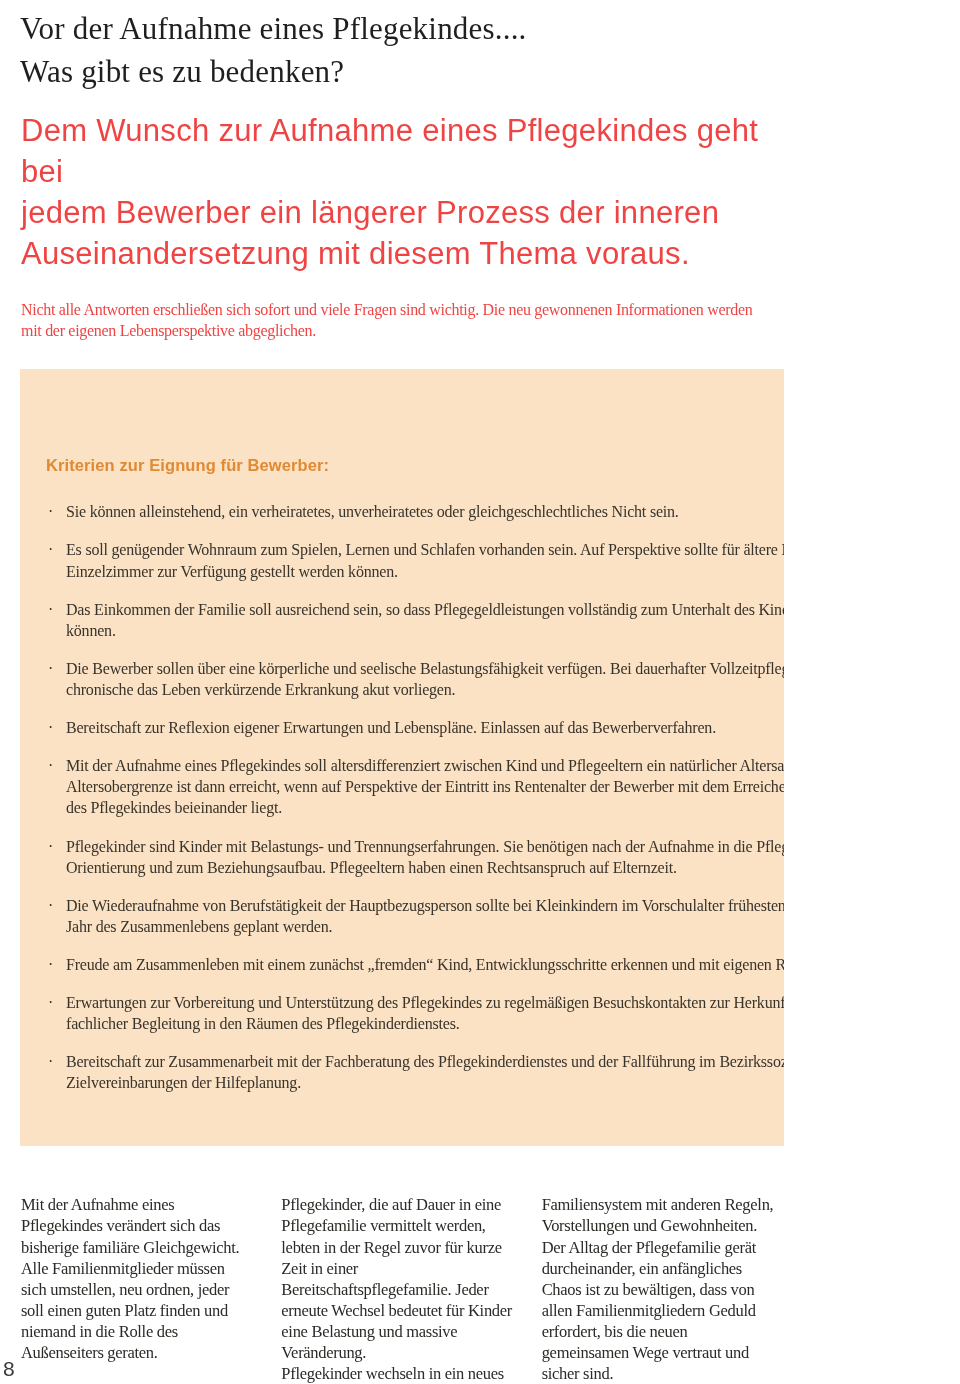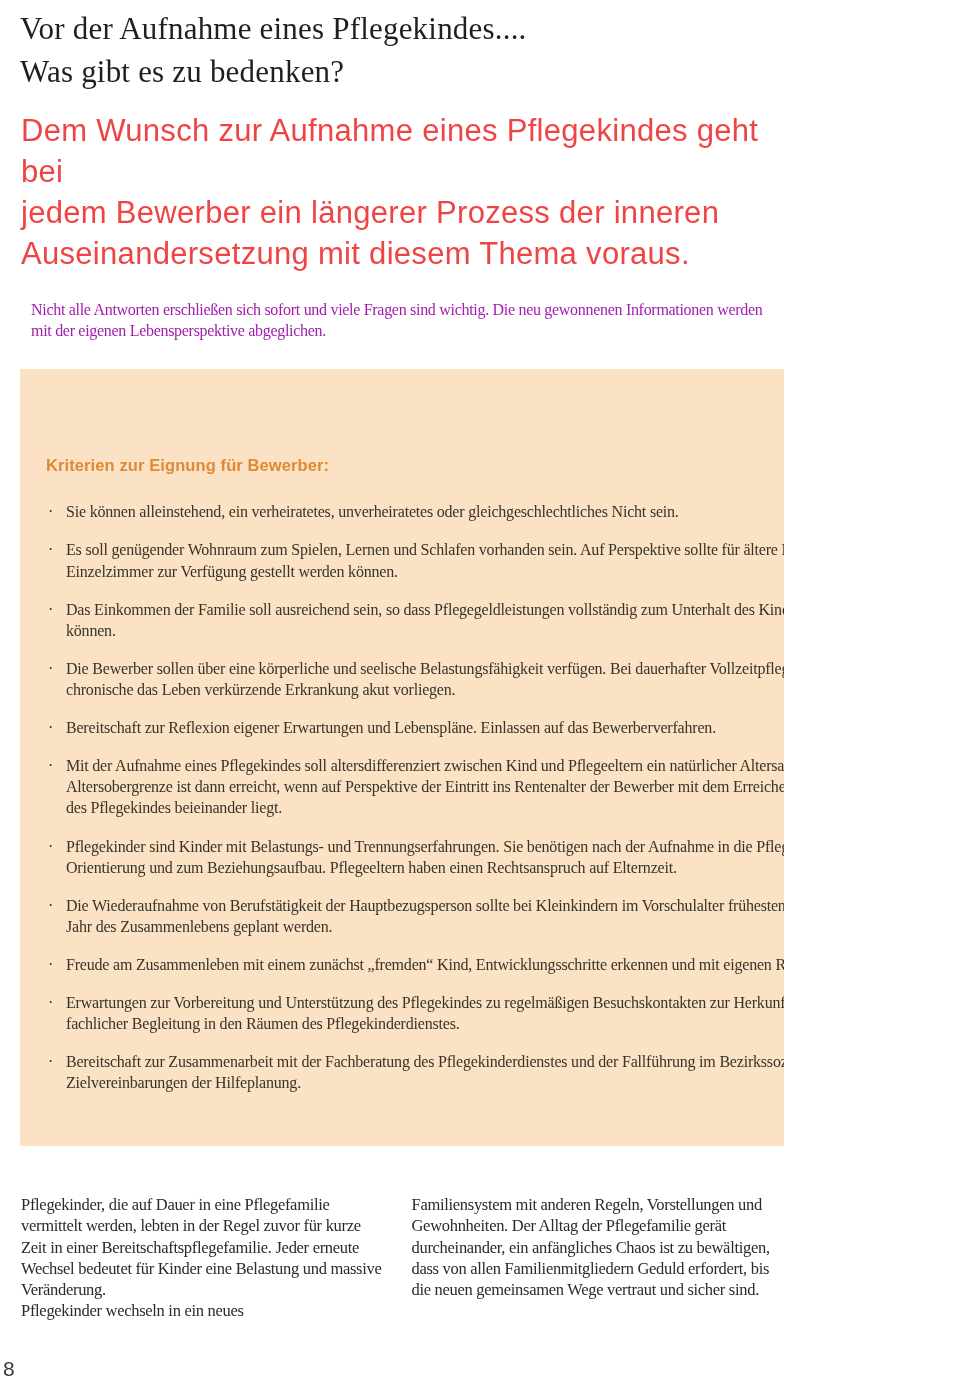--- a/index.html
+++ b/index.html
@@ -24,24 +24,24 @@
     margin: 16px 20px 0 21px;
     font-family: "Liberation Sans", sans-serif;
     font-size: 31px;
     font-weight: 400;
     line-height: 1.33;
     color: #ef4444;
     white-space: pre-line;
     letter-spacing: 0.3px;
   }
   .body-para {
-    margin: 26px 18px 0 31px;
+    margin: 26px 18px 0 21px;
     font-size: 16px;
     line-height: 1.28;
-    color: #a21caf;
+    color: #ef4444;
     letter-spacing: -0.3px;
   }
   .body-para + .body-para { margin-top: 17px; }
   .criteria-box {
     box-sizing: border-box;
     margin: 28px 0 0 20px;
     width: 930px;
     height: 777px;
     background: #fbe2c5;
     padding: 87px 30px 40px 26px;
@@ -151,20 +151,22 @@
           <span class="bullet-text">Erwartungen zur Vorbereitung und Unterstützung des Pflegekindes zu regelmäßigen Besuchskontakten zur Herkunftsfamilie mit fachlicher Begleitung in den Räumen des Pflegekinderdienstes.</span>
         </li>
         <li>
           <span class="bullet">·</span>
           <span class="bullet-text">Bereitschaft zur Zusammenarbeit mit der Fachberatung des Pflegekinderdienstes und der Fallführung im Bezirkssozialdienst zu den Zielvereinbarungen der Hilfeplanung.</span>
         </li>
       </ul>
   </section>
 
   <div class="columns">
+    <p class="col">Mit der Aufnahme eines Pflegekindes verändert sich das bisherige familiäre Gleichgewicht.
+Alle Familienmitglieder müssen sich umstellen, neu ordnen, jeder soll einen guten Platz finden und niemand in die Rolle des Außenseiters geraten.</p>
     <p class="col">Pflegekinder, die auf Dauer in eine Pflegefamilie vermittelt werden, lebten in der Regel zuvor für kurze Zeit in einer Bereitschaftspflegefamilie. Jeder erneute Wechsel bedeutet für Kinder eine Belastung und massive Veränderung.
 Pflegekinder wechseln in ein neues</p>
     <p class="col">Familiensystem mit anderen Regeln, Vorstellungen und Gewohnheiten. Der Alltag der Pflegefamilie gerät durcheinander, ein anfängliches Chaos ist zu bewältigen, dass von allen Familienmitgliedern Geduld erfordert, bis die neuen gemeinsamen Wege vertraut und sicher sind.</p>
   </div>
 
   <div class="page-number">8</div>
 
 </div>
 
 </body></html>

